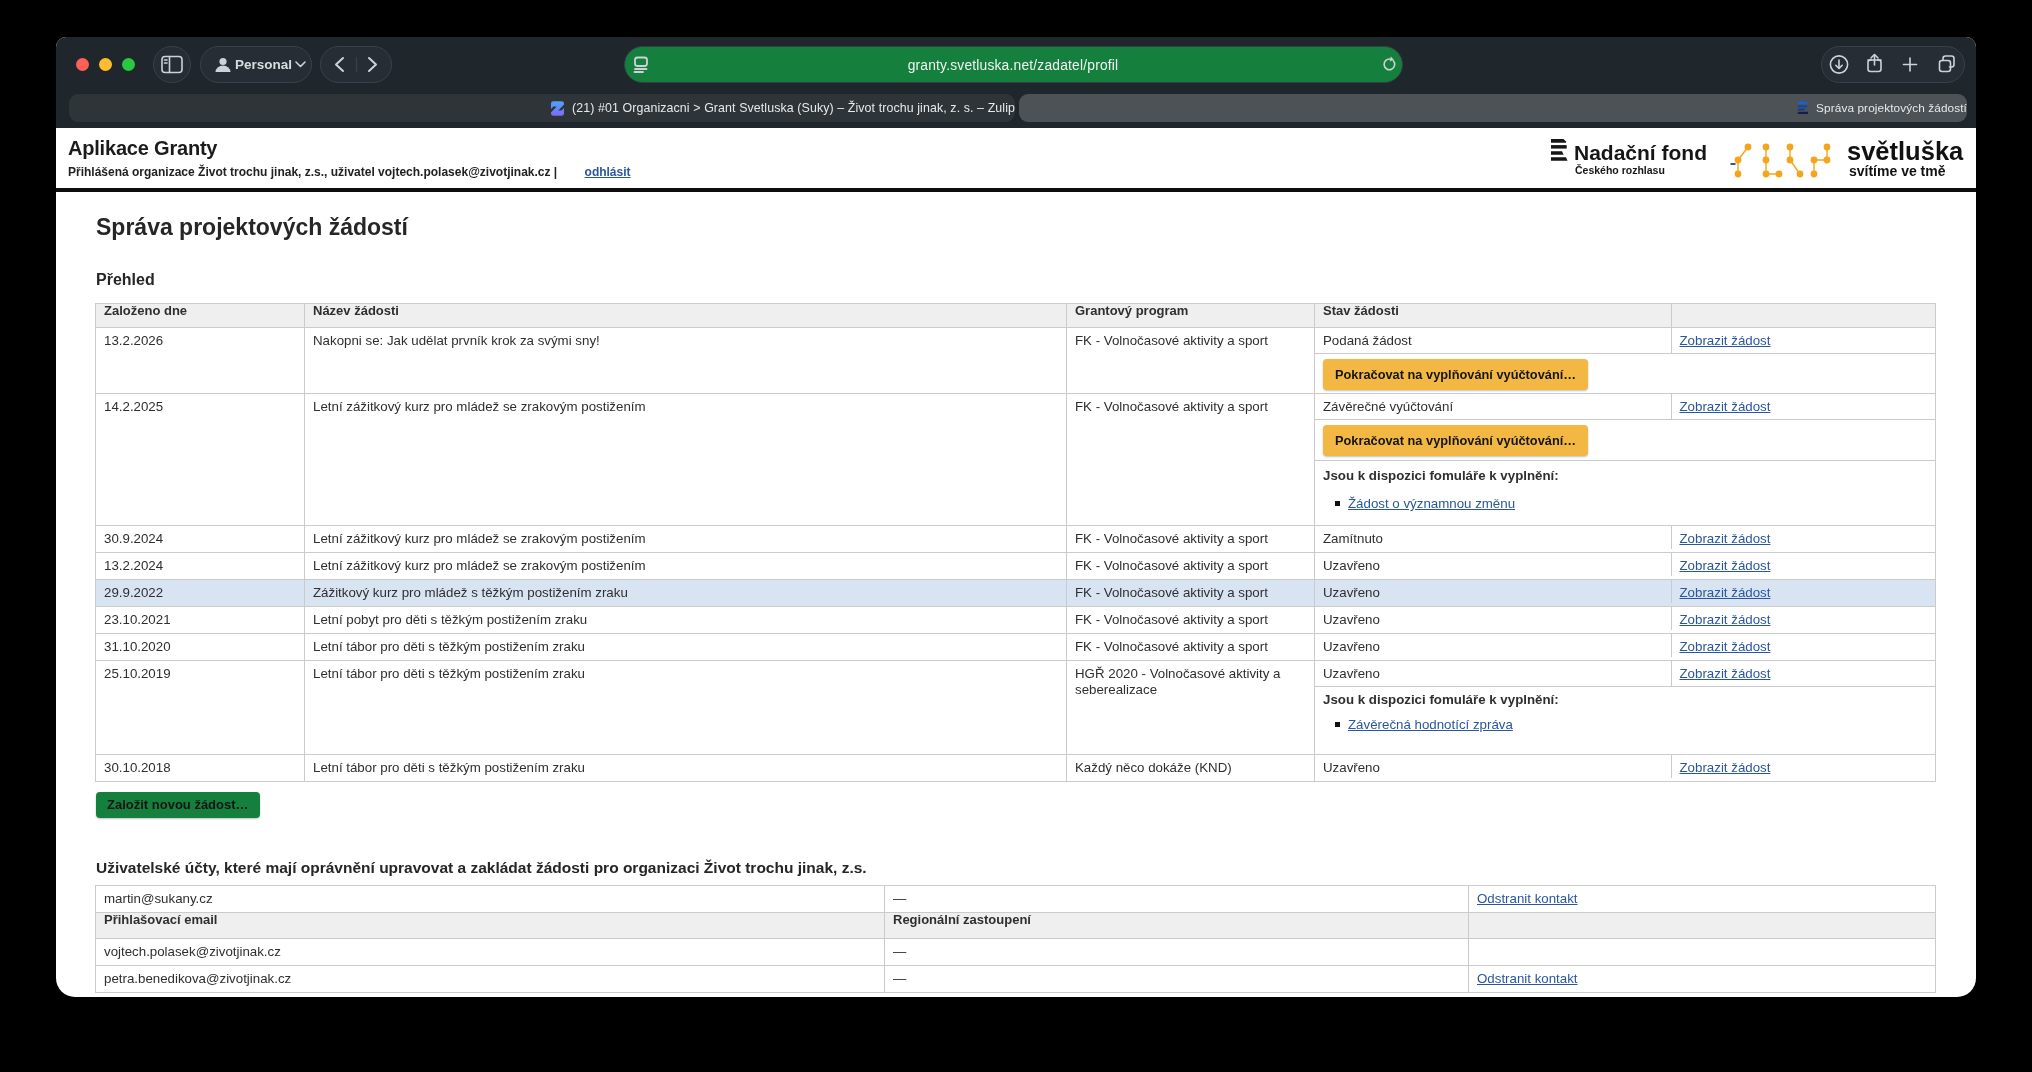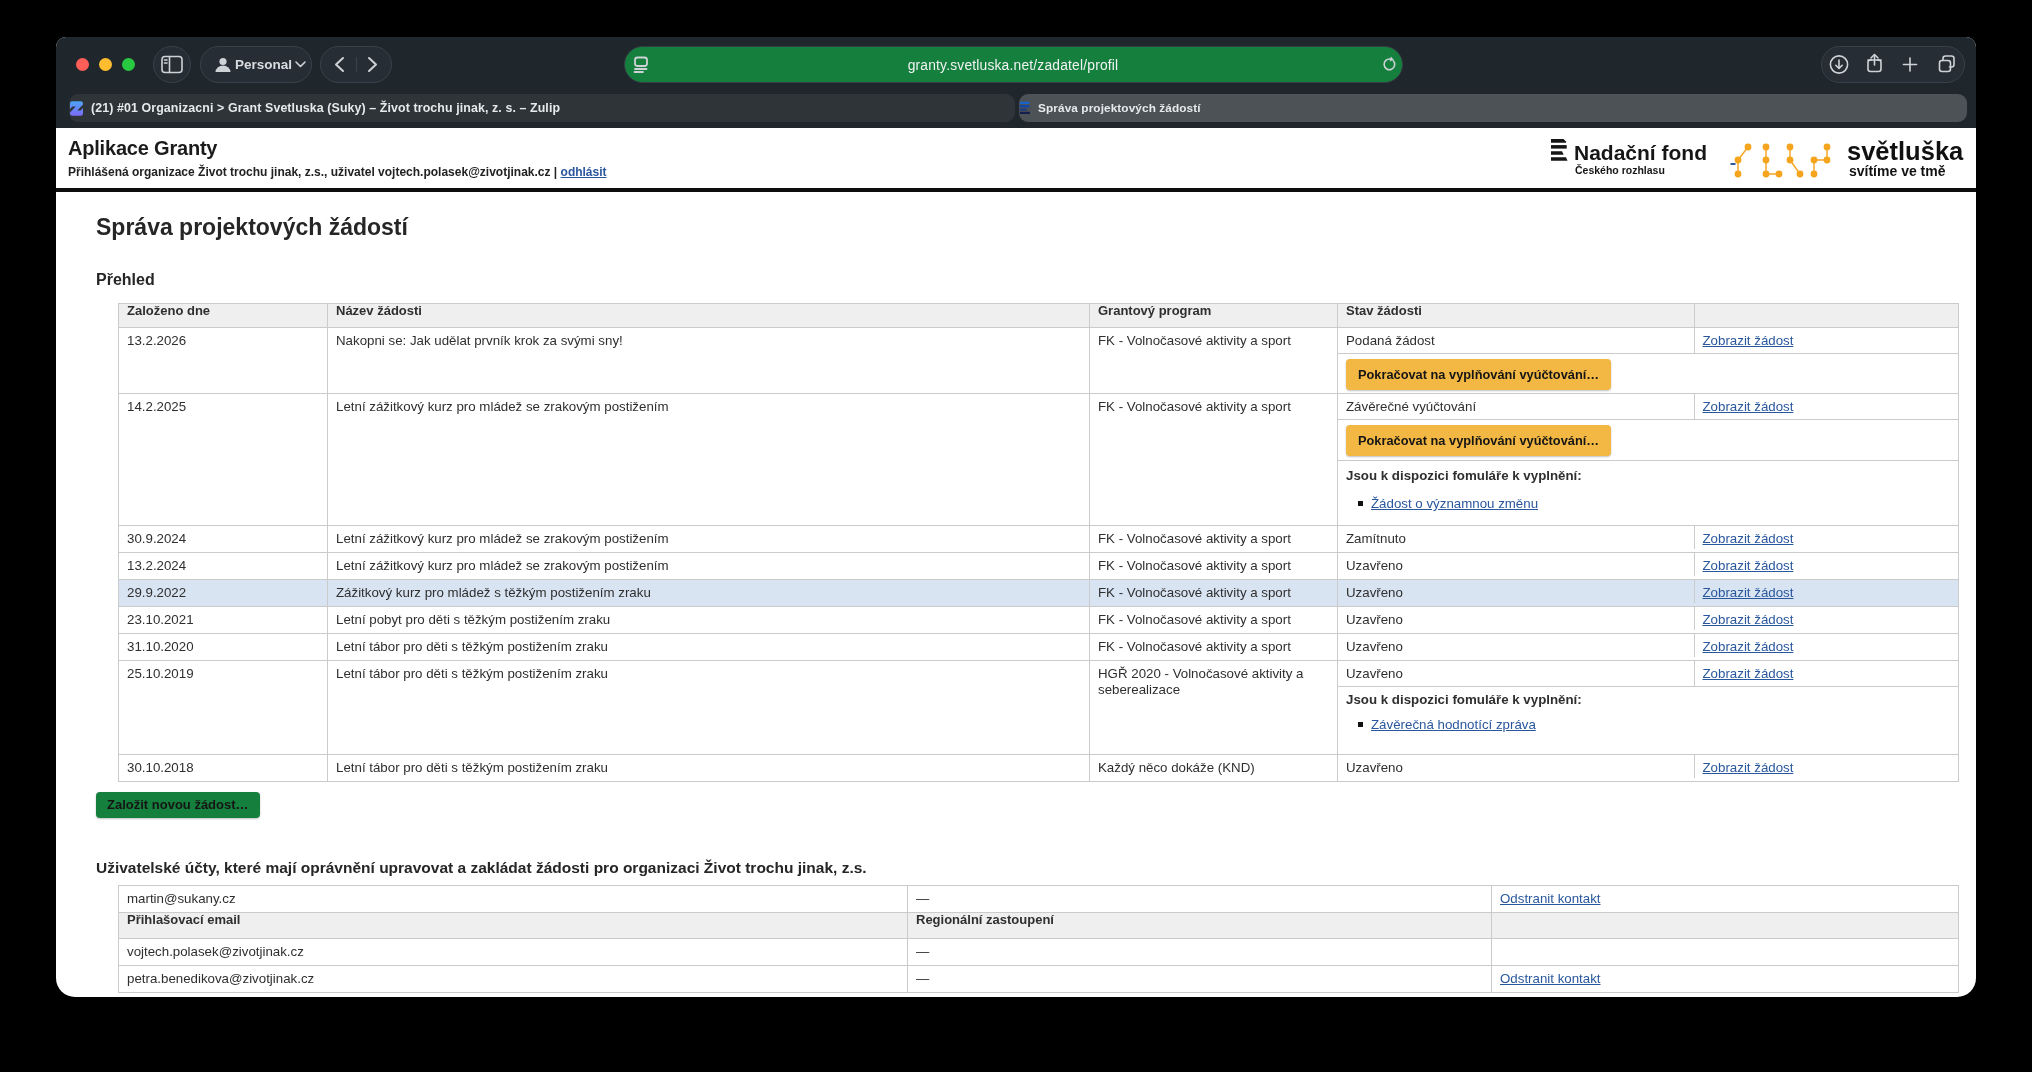--- a/index.html
+++ b/index.html
@@ -1,29 +1,29 @@
 <!DOCTYPE html>
 <html lang="cs"><head>
 <meta charset="utf-8">
 <style>
 * { box-sizing: border-box; margin: 0; padding: 0; }
 html,body { width:2032px; height:1072px; background:#000; font-family:"Liberation Sans",sans-serif; overflow:hidden; }
 .window { position:absolute; left:56px; top:37px; width:1920px; height:960px; border-radius:10px 10px 19px 19px; overflow:hidden; background:#fff; }
 .chrome { position:absolute; left:0; top:0; width:1920px; height:91px; background:#1f262c; }
 .dot { position:absolute; width:13px; height:13px; border-radius:50%; top:21px; }
 .capsule { position:absolute; top:9px; height:37px; background:#262d34; border:1px solid #39424a; border-radius:19px; }
-.tab { position:absolute; top:57px; height:28px; border-radius:9px; display:flex; align-items:center; justify-content:flex-start; color:#e7e9ea; font-size:12.4px; font-weight:700; letter-spacing:.1px; }
+.tab { position:absolute; top:57px; height:28px; border-radius:9px; display:flex; align-items:center; justify-content:flex-end; color:#e7e9ea; font-size:12.4px; font-weight:400; letter-spacing:.1px; }
 .appheader { position:absolute; left:0; top:91px; width:1920px; height:64px; background:#fff; border-bottom:4px solid #0d0d0d; }
 .apptitle { position:absolute; left:12px; top:9px; font-size:20px; font-weight:700; color:#1b1b1b; letter-spacing:-0.2px;}
 .appsub { position:absolute; left:12px; top:37px; font-size:12px; font-weight:700; color:#222; }
-.appsub a { color:#29579d; }
+.appsub a { color:#29579d;margin-left:24px; }
 .content a { color:#29579d; text-decoration:underline; }
 h2.pagetitle { position:absolute; left:40px; top:177px; font-size:23px; font-weight:700; color:#262626; }
 h3.prehled { position:absolute; left:40px; top:234px; font-size:16px; font-weight:700; color:#262626; }
-table.grid { border-collapse:collapse; table-layout:fixed; font-size:13.3px; color:#2f2f2f;margin-left:23px; }
+table.grid { border-collapse:collapse; table-layout:fixed; font-size:13.3px; color:#2f2f2f; }
 table.grid td, table.grid th { border:1px solid #cbcbcb; padding:5px 8px 2px; vertical-align:top; text-align:left; line-height:16px; }
 table.grid th { background:#efefef; font-weight:700; color:#2f2f2f; padding:0 8px 6px; line-height:14.5px; font-size:13px; }
 .t1 { position:absolute; left:39px; top:265.5px; width:1840px; }
 .t2 { position:absolute; left:39px; top:848px; width:1840px; }
 td.nest { padding:0 !important; vertical-align:top; }
 table.sub { border-collapse:collapse; width:100%; table-layout:fixed; }
 table.sub td { border:none; border-bottom:1px solid #cbcbcb; padding:5px 8px 2px; line-height:16px; }
 table.sub tr:last-child td { border-bottom:none; }
 table.sub td.l { border-left:1px solid #cbcbcb; }
 .obtn { display:inline-block; box-shadow:0 1px 2px rgba(0,0,0,0.25); background:#f3b843; color:#151515; font-weight:700; font-size:12.8px; line-height:17px; border-radius:4px; padding:7px 12px; margin:4.5px 0 3px 0; }

